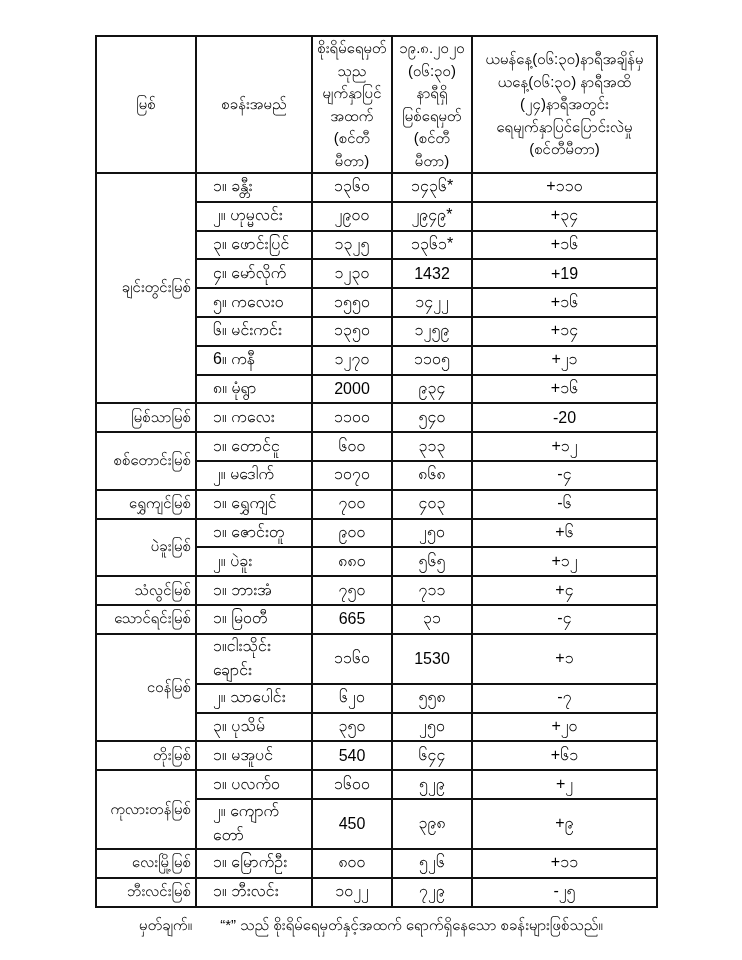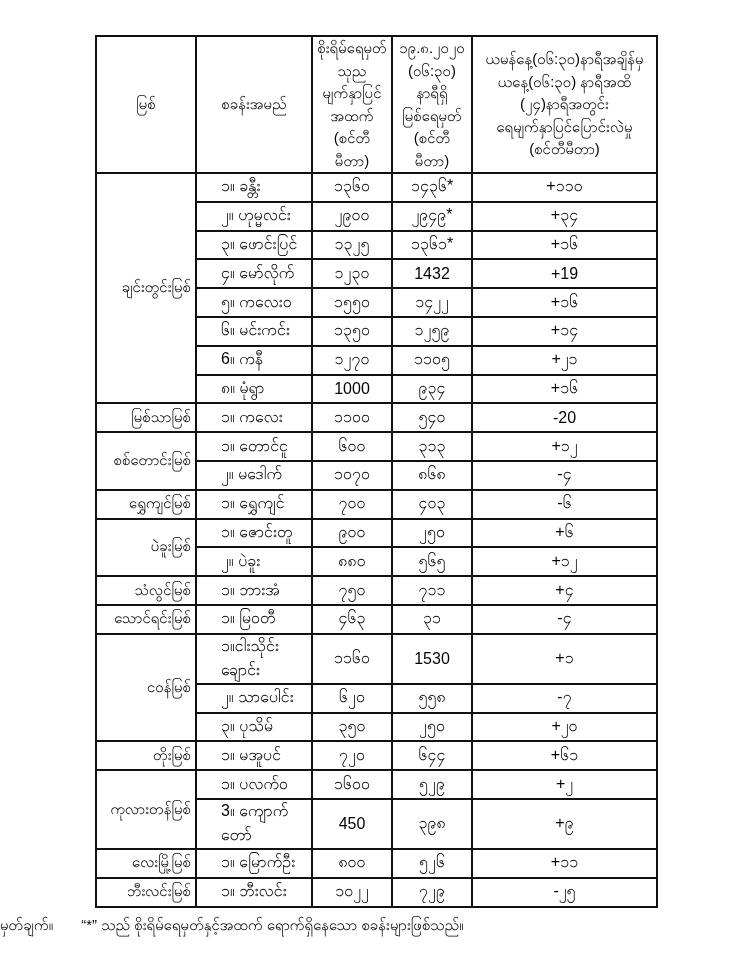--- a/index.html
+++ b/index.html
@@ -42,29 +42,30 @@
     font-size:16px;
   }
   .river-cell{
     text-align:right;
     padding-left:6px;
     font-size:15px;
     margin-top:40px;
   }
   .station-cell{
     text-align:left;
-    padding-left:24px;
+    padding-left:16px;
   }
   .num-cell{
     text-align:center;
   }
   .footnote{
     position:absolute;
     left:0; top:915px;
     width:742px;
+    text-align:center;
     font-size:15px;
   }
   .footnote .fn-label{margin-right:28px;}
 </style>
 </head>
 <body>
 
 <div class="table-wrap">
   <table>
     <colgroup>
@@ -134,21 +135,21 @@
           <td class="num-cell">+၁၄</td>
         </tr>
         <tr>
           <td class="station-cell">6။ ကနီ</td>
           <td class="num-cell">၁၂၇၀</td>
           <td class="num-cell">၁၁၀၅</td>
           <td class="num-cell">+၂၁</td>
         </tr>
         <tr>
           <td class="station-cell">၈။ မုံရွာ</td>
-          <td class="num-cell">1000</td>
+          <td class="num-cell">2000</td>
           <td class="num-cell">၉၃၄</td>
           <td class="num-cell">+၁၆</td>
         </tr>
         <tr>
           <td rowspan="1" class="river-cell">မြစ်သာမြစ်</td>
           <td class="station-cell">၁။ ကလေး</td>
           <td class="num-cell">၁၁၀၀</td>
           <td class="num-cell">၅၄၀</td>
           <td class="num-cell">-20</td>
         </tr>
@@ -188,21 +189,21 @@
         <tr>
           <td rowspan="1" class="river-cell">သံလွင်မြစ်</td>
           <td class="station-cell">၁။ ဘားအံ</td>
           <td class="num-cell">၇၅၀</td>
           <td class="num-cell">၇၁၁</td>
           <td class="num-cell">+၄</td>
         </tr>
         <tr>
           <td rowspan="1" class="river-cell">သောင်ရင်းမြစ်</td>
           <td class="station-cell">၁။ မြဝတီ</td>
-          <td class="num-cell">၄၆၃</td>
+          <td class="num-cell">665</td>
           <td class="num-cell">၃၁</td>
           <td class="num-cell">-၄</td>
         </tr>
         <tr>
           <td rowspan="3" class="river-cell">ငဝန်မြစ်</td>
           <td class="station-cell">၁။ငါးသိုင်းချောင်း</td>
           <td class="num-cell">၁၁၆၀</td>
           <td class="num-cell">1530</td>
           <td class="num-cell">+၁</td>
         </tr>
@@ -214,33 +215,33 @@
         </tr>
         <tr>
           <td class="station-cell">၃။ ပုသိမ်</td>
           <td class="num-cell">၃၅၀</td>
           <td class="num-cell">၂၅၀</td>
           <td class="num-cell">+၂၀</td>
         </tr>
         <tr>
           <td rowspan="1" class="river-cell">တိုးမြစ်</td>
           <td class="station-cell">၁။ မအူပင်</td>
-          <td class="num-cell">၇၂၀</td>
+          <td class="num-cell">540</td>
           <td class="num-cell">၆၄၄</td>
           <td class="num-cell">+၆၁</td>
         </tr>
         <tr>
           <td rowspan="2" class="river-cell">ကုလားတန်မြစ်</td>
           <td class="station-cell">၁။ ပလက်ဝ</td>
           <td class="num-cell">၁၆၀၀</td>
           <td class="num-cell">၅၂၉</td>
           <td class="num-cell">+၂</td>
         </tr>
         <tr>
-          <td class="station-cell">3။ ကျောက်တော်</td>
+          <td class="station-cell">၂။ ကျောက်တော်</td>
           <td class="num-cell">450</td>
           <td class="num-cell">၃၉၈</td>
           <td class="num-cell">+၉</td>
         </tr>
         <tr>
           <td rowspan="1" class="river-cell">လေးမြို့မြစ်</td>
           <td class="station-cell">၁။ မြောက်ဦး</td>
           <td class="num-cell">၈၀၀</td>
           <td class="num-cell">၅၂၆</td>
           <td class="num-cell">+၁၁</td>

